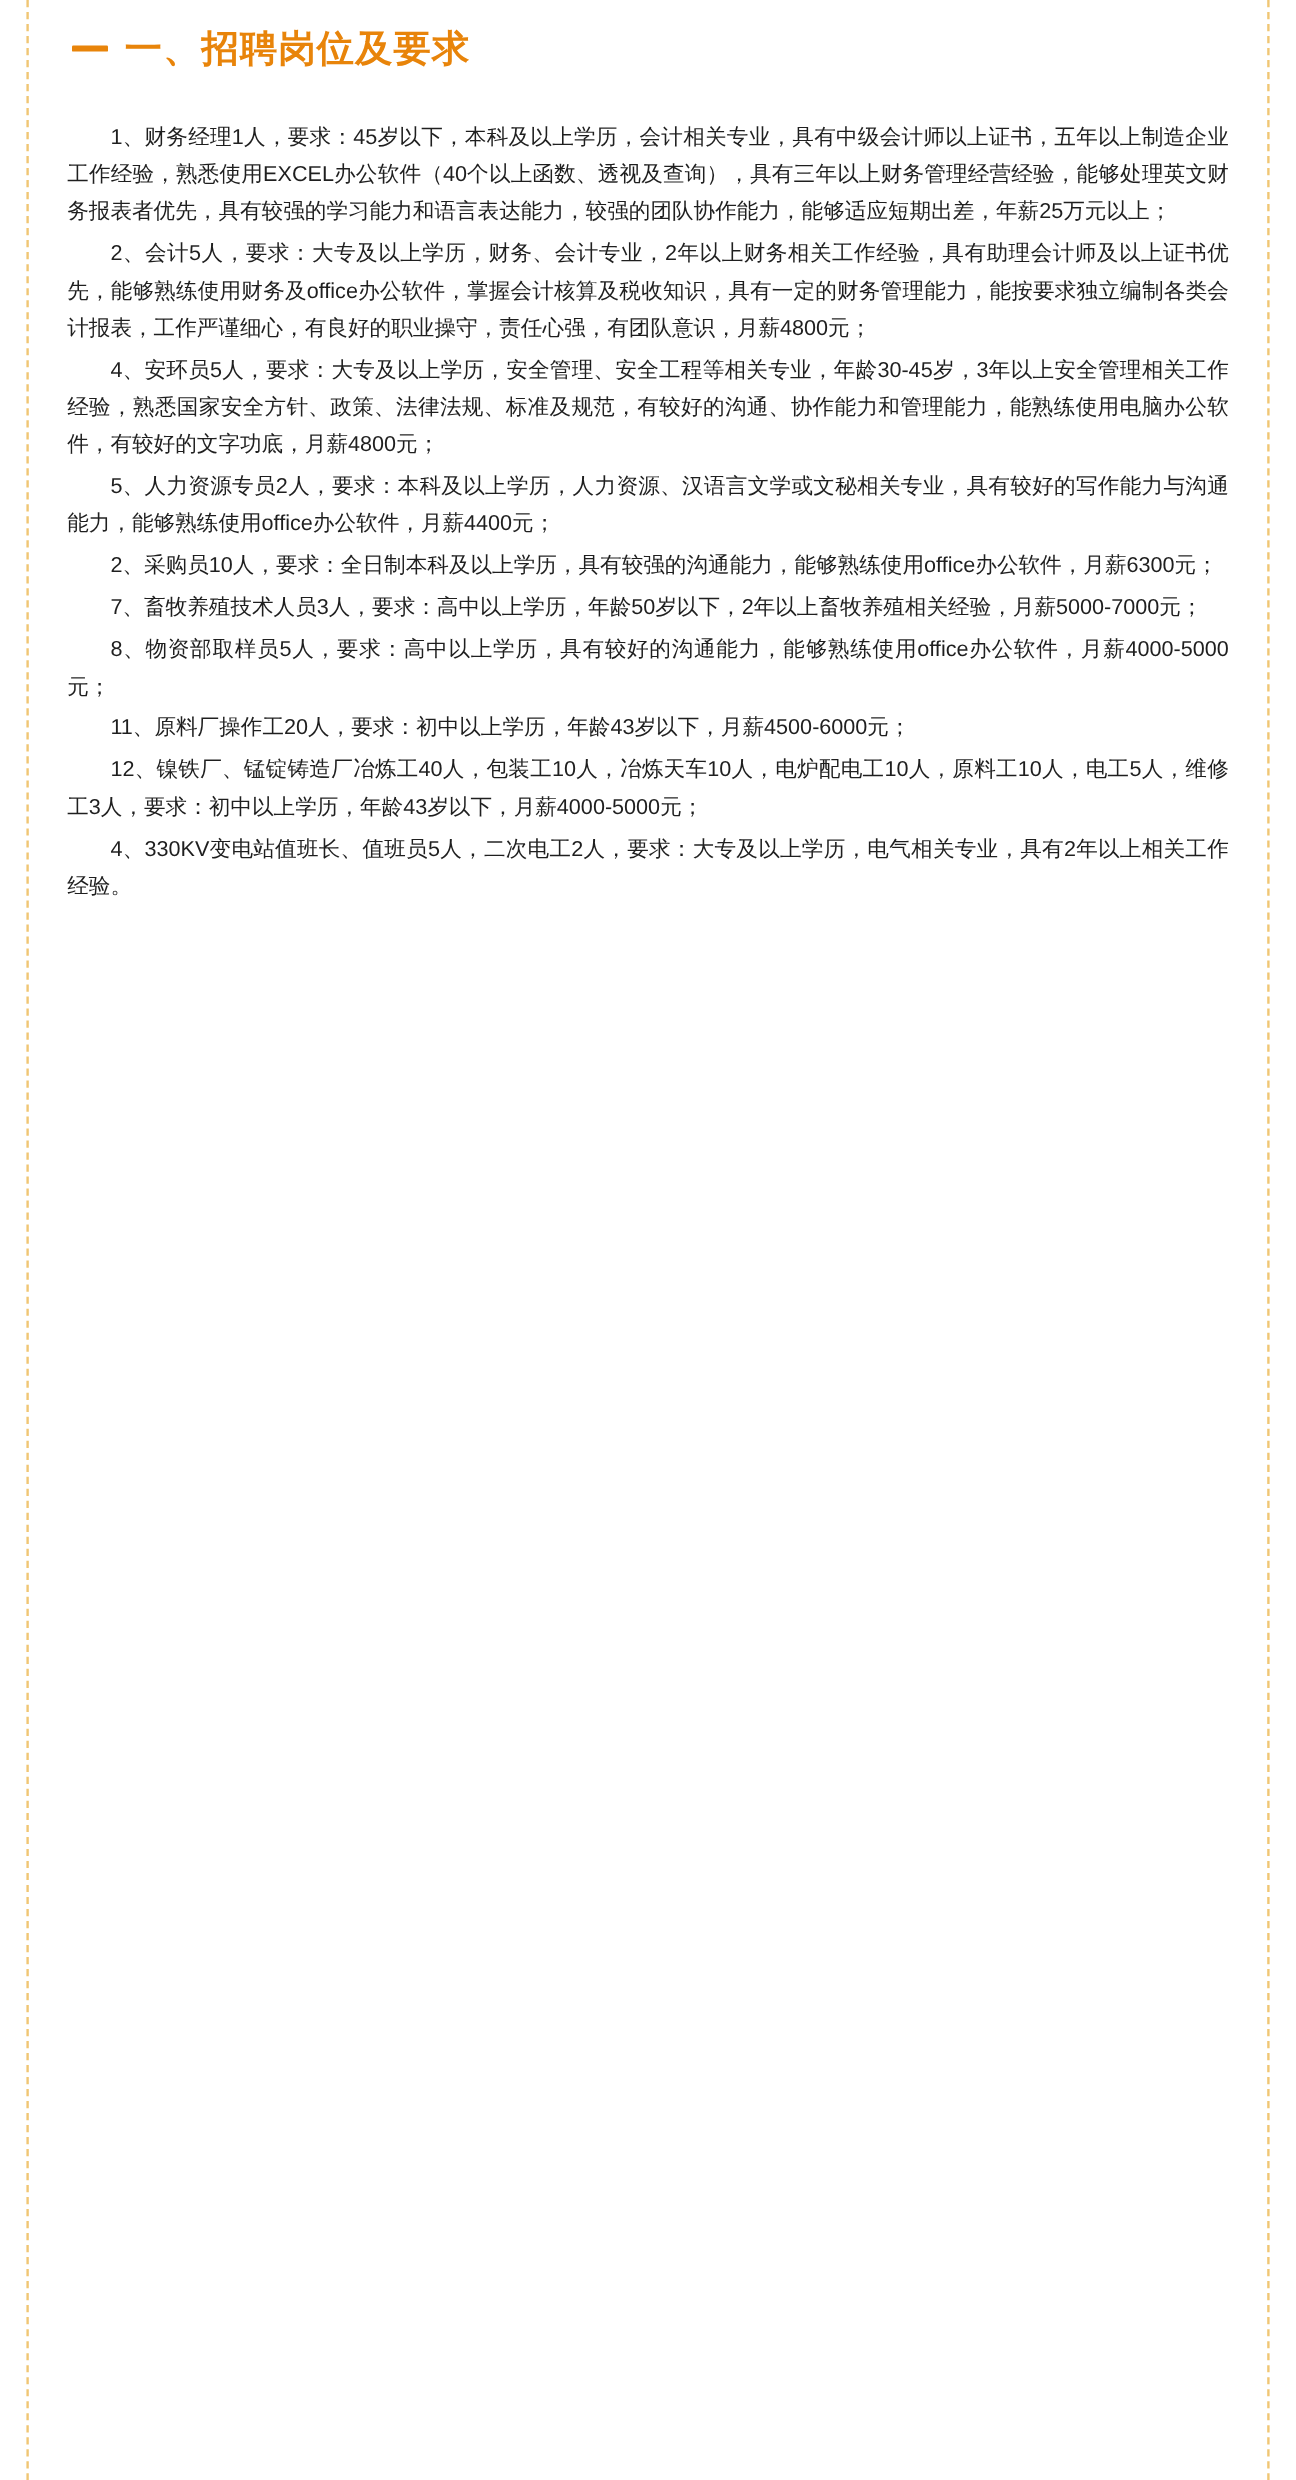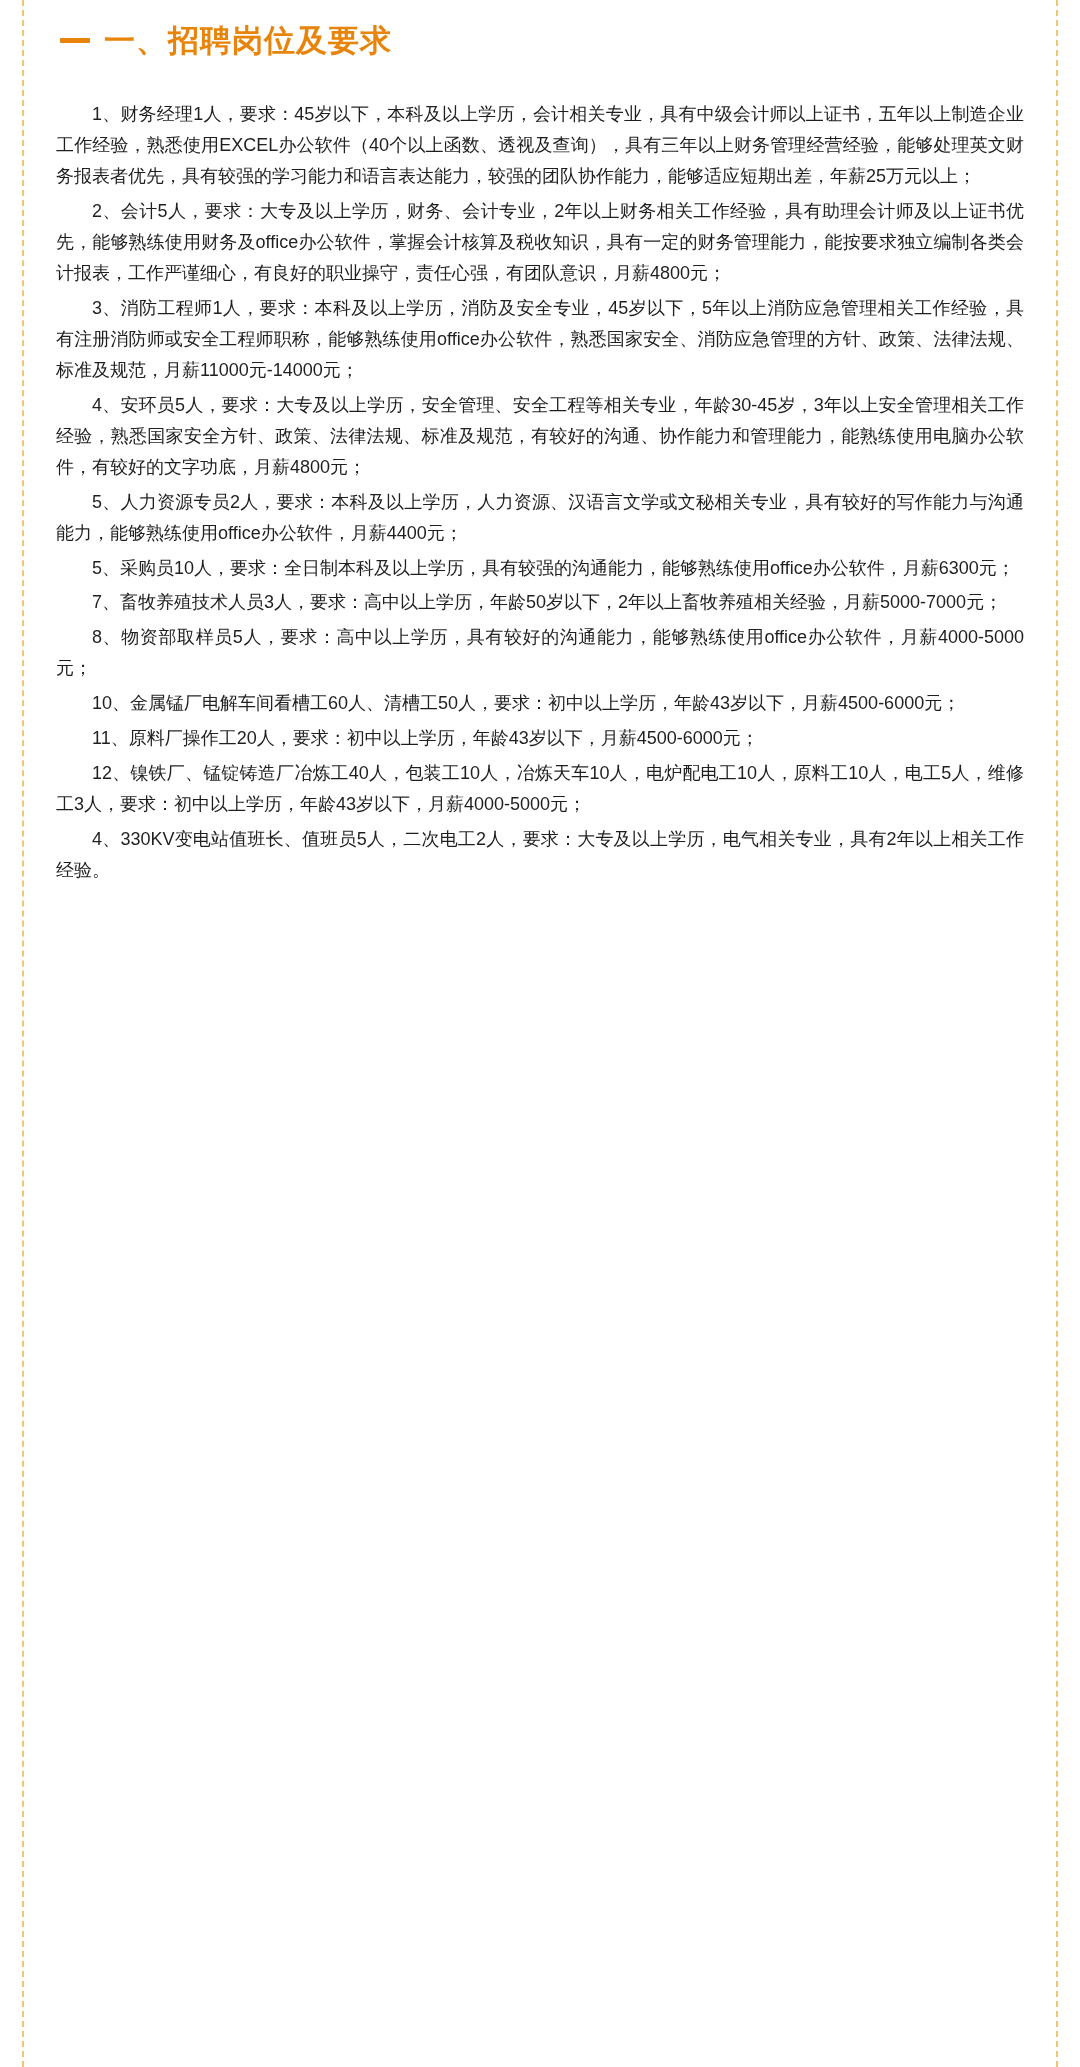--- a/index.html
+++ b/index.html
@@ -84,26 +84,24 @@
   <div class="content">
 
     <div class="section-heading">
       <span class="heading-bar"></span>
       <span class="heading-text">一、招聘岗位及要求</span>
     </div>
 
     <div class="body-text">
       <p class="para">1、财务经理1人，要求：45岁以下，本科及以上学历，会计相关专业，具有中级会计师以上证书，五年以上制造企业工作经验，熟悉使用EXCEL办公软件（40个以上函数、透视及查询），具有三年以上财务管理经营经验，能够处理英文财务报表者优先，具有较强的学习能力和语言表达能力，较强的团队协作能力，能够适应短期出差，年薪25万元以上；</p>
       <p class="para">2、会计5人，要求：大专及以上学历，财务、会计专业，2年以上财务相关工作经验，具有助理会计师及以上证书优先，能够熟练使用财务及office办公软件，掌握会计核算及税收知识，具有一定的财务管理能力，能按要求独立编制各类会计报表，工作严谨细心，有良好的职业操守，责任心强，有团队意识，月薪4800元；</p>
-      <p class="para">3、消防工程师1人，要求：本科及以上学历，消防及安全专业，45岁以下，5年以上消防应急管理相关工作经验，具有注册消防师或安全工程师职称，能够熟练使用office办公软件，熟悉国家安全、消防应急管理的方针、政策、法律法规、标准及规范，月薪11000元-14000元；</p>
       <p class="para">4、安环员5人，要求：大专及以上学历，安全管理、安全工程等相关专业，年龄30-45岁，3年以上安全管理相关工作经验，熟悉国家安全方针、政策、法律法规、标准及规范，有较好的沟通、协作能力和管理能力，能熟练使用电脑办公软件，有较好的文字功底，月薪4800元；</p>
       <p class="para">5、人力资源专员2人，要求：本科及以上学历，人力资源、汉语言文学或文秘相关专业，具有较好的写作能力与沟通能力，能够熟练使用office办公软件，月薪4400元；</p>
-      <p class="para">5、采购员10人，要求：全日制本科及以上学历，具有较强的沟通能力，能够熟练使用office办公软件，月薪6300元；</p>
+      <p class="para">2、采购员10人，要求：全日制本科及以上学历，具有较强的沟通能力，能够熟练使用office办公软件，月薪6300元；</p>
       <p class="para">7、畜牧养殖技术人员3人，要求：高中以上学历，年龄50岁以下，2年以上畜牧养殖相关经验，月薪5000-7000元；</p>
       <p class="para">8、物资部取样员5人，要求：高中以上学历，具有较好的沟通能力，能够熟练使用office办公软件，月薪4000-5000元；</p>
-      <p class="para">10、金属锰厂电解车间看槽工60人、清槽工50人，要求：初中以上学历，年龄43岁以下，月薪4500-6000元；</p>
       <p class="para">11、原料厂操作工20人，要求：初中以上学历，年龄43岁以下，月薪4500-6000元；</p>
       <p class="para">12、镍铁厂、锰锭铸造厂冶炼工40人，包装工10人，冶炼天车10人，电炉配电工10人，原料工10人，电工5人，维修工3人，要求：初中以上学历，年龄43岁以下，月薪4000-5000元；</p>
       <p class="para">4、330KV变电站值班长、值班员5人，二次电工2人，要求：大专及以上学历，电气相关专业，具有2年以上相关工作经验。</p>
     </div>
 
   </div>
 </div>
 
 </body></html>

